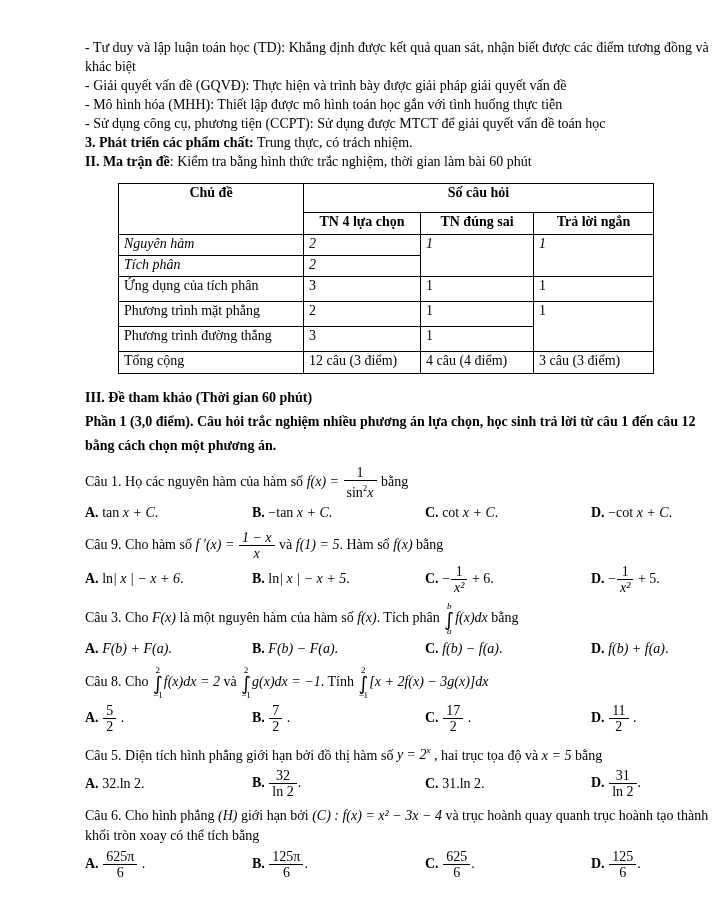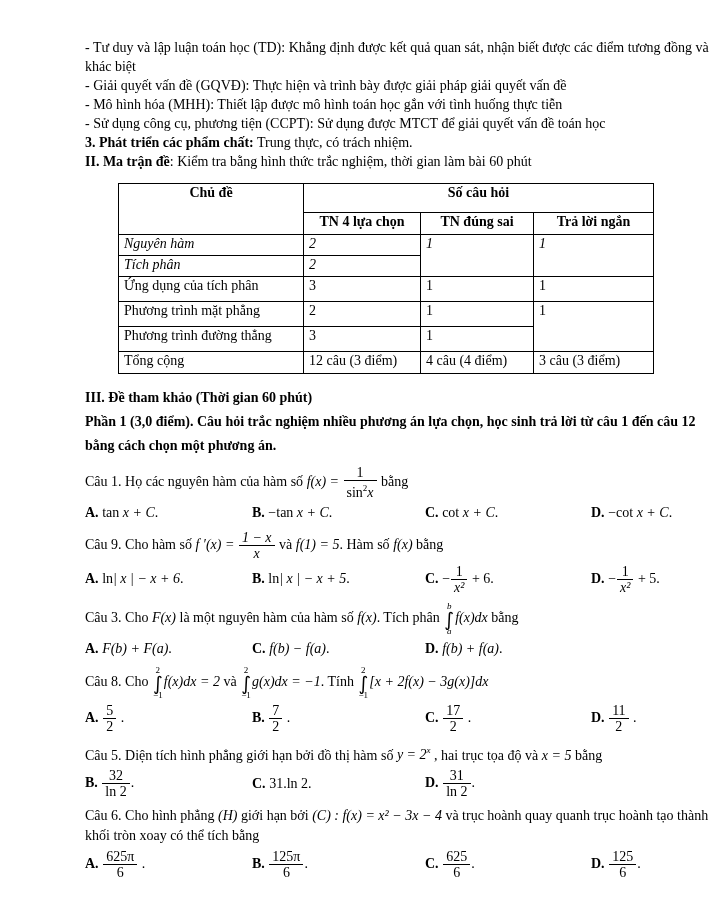--- a/index.html
+++ b/index.html
@@ -149,20 +149,21 @@
       <span class="m">f(x)</span><span>. Tích phân</span>
       <span class="intg">
           <span class="lim it">b</span>
           <span class="sym">∫</span>
           <span class="lim it">a</span>
         </span><span class="m">f(x)dx</span>
       <span>bằng</span>
     </div>
     <div class="opts">
       <span class="opt"><b class="olab">A.</b> <span class="m">F(b) + F(a)</span><span>.</span></span>
+      <span class="opt"><b class="olab">B.</b> <span class="m">F(b) − F(a)</span><span>.</span></span>
       <span class="opt"><b class="olab">C.</b> <span class="m">f(b) − f(a)</span><span>.</span></span>
       <span class="opt"><b class="olab">D.</b> <span class="m">f(b) + f(a)</span><span>.</span></span>
     </div>
   </div>
 
   <div class="q">
     <div class="qline">
       <b class="qlab">Câu 8.</b>
       <span>Cho</span>
       <span class="intg">
@@ -193,20 +194,21 @@
   <div class="q">
     <div class="qline">
       <b class="qlab">Câu 5.</b>
       <span>Diện tích hình phẳng giới hạn bởi đồ thị hàm số</span>
       <span class="m"><span>y = 2</span><sup class="s">x</sup></span>
       <span>, hai trục tọa độ và</span>
       <span class="m">x = 5</span>
       <span>bằng</span>
     </div>
     <div class="opts">
+      <span class="opt"><b class="olab">A.</b> <span class="up">32.ln 2</span><span>.</span></span>
       <span class="opt"><b class="olab">B.</b> <span class="frac"><span class="num">32</span><span class="den">ln 2</span></span><span>.</span></span>
       <span class="opt"><b class="olab">C.</b> <span class="up">31.ln 2</span><span>.</span></span>
       <span class="opt"><b class="olab">D.</b> <span class="frac"><span class="num">31</span><span class="den">ln 2</span></span><span>.</span></span>
     </div>
   </div>
 
   <div class="q">
     <div class="qline">
       <b class="qlab">Câu 6.</b>
       <span>Cho hình phẳng</span>

